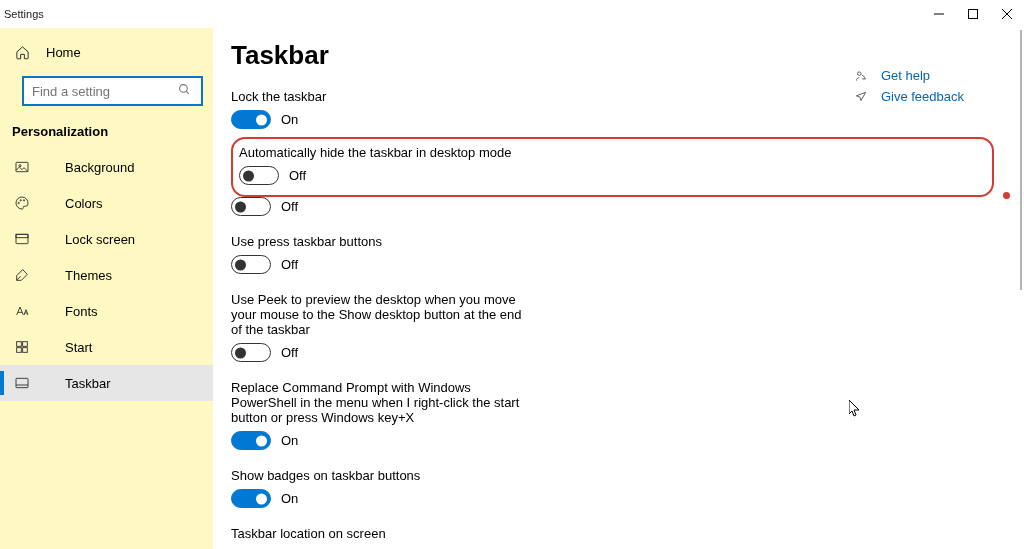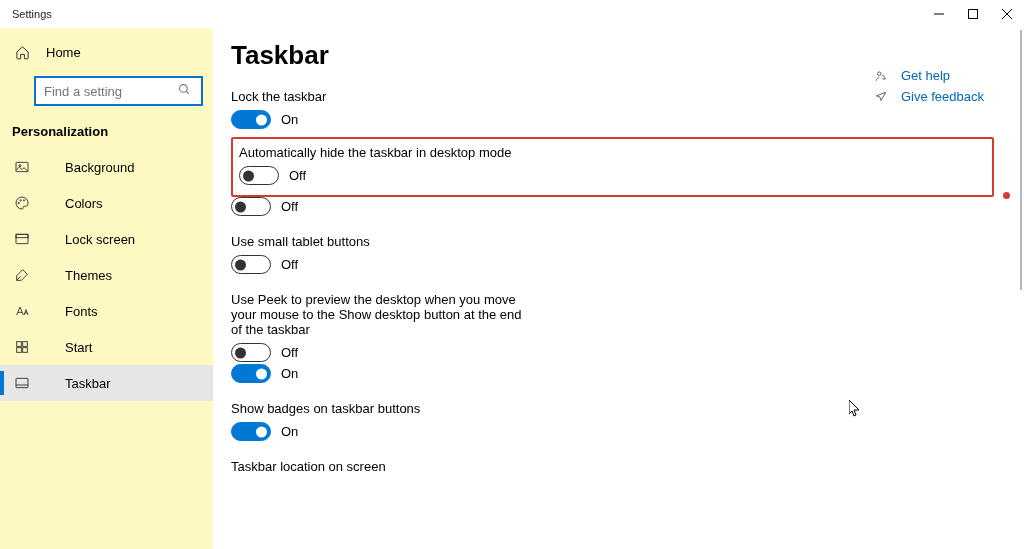--- a/index.html
+++ b/index.html
@@ -11,21 +11,21 @@
     color: #000;
     background: #fff;
     overflow: hidden;
   }
 
   
   .titlebar {
     height: 28px;
     display: flex;
     align-items: center;
-    padding-left: 12px;
+    padding-left: 4px;
     font-size: 11px;
     color: #222;
   }
   .titlecaption { flex: 1; }
   .winbtn {
     width: 34px; height: 28px;
     display: flex; align-items: center; justify-content: center;
     cursor: default;
   }
   .winbtn svg { display: block; }
@@ -44,21 +44,21 @@
   }
   .nav-home {
     display: flex; align-items: center;
     height: 36px;
     padding-left: 14px;
     gap: 16px;
     font-size: 13px;
     cursor: default;
   }
   .searchwrap {
-    margin: 6px 10px 10px 22px;
+    margin: 6px 10px 10px 10px;
     padding-left: 12px;
   }
   .searchbox {
     width: 100%;
     height: 30px;
     border: 2px solid #0a74d0;
     background: #fff;
     padding: 0 24px 0 8px;
     font-size: 13px;
     font-family: inherit;
@@ -137,39 +137,39 @@
   .toggle .knob {
     position: absolute; width: 11px; height: 11px; border-radius: 50%;
     top: 50%; transform: translateY(-50%);
   }
   .toggle.on .knob { right: 3px; background: #fff; }
   .toggle.off .knob { left: 3px; background: #333; }
   .toggletext { font-size: 13px; }
 
   .highlightbox {
     border: 2px solid #d43c2f;
-    border-radius: 2px;
+    border-radius: 14px;
     padding: 6px 8px 8px 6px;
     margin-top: 8px;
     position: relative;
   }
   .highlightdot {
     position: absolute;
     right: -18px;
     bottom: -4px;
     width: 7px;
     height: 7px;
     border-radius: 50%;
     background: #d43c2f;
   }
 
   
   .helppane {
     position: absolute;
-    right: 40px;
+    right: 60px;
     top: 40px;
     font-size: 13px;
   }
   .helprow {
     display: flex; align-items: center; gap: 12px;
     color: #0067b8;
     cursor: pointer;
     margin-bottom: 6px;
   }
   .helprow .helpicon { color: #555; width: 16px; display: inline-flex; justify-content: center; }
@@ -328,36 +328,37 @@
         <div class="highlightdot"></div>
       </div>
 
       <div class="togglerow">
         <div class="toggle off">
             <div class="knob"></div>
           </div>
         <span class="toggletext">Off</span>
       </div>
 
-      <div class="settinglabel">Use small tablet buttons</div>
+      <div class="settinglabel">Use press taskbar buttons</div>
       <div class="togglerow">
         <div class="toggle off">
             <div class="knob"></div>
           </div>
         <span class="toggletext">Off</span>
       </div>
 
       <div class="settinglabel settingblock">Use Peek to preview the desktop when you move your mouse to the Show desktop button at the end of the taskbar</div>
       <div class="togglerow">
         <div class="toggle off">
             <div class="knob"></div>
           </div>
         <span class="toggletext">Off</span>
       </div>
 
+      <div class="settinglabel settingblock">Replace Command Prompt with Windows PowerShell in the menu when I right-click the start button or press Windows key+X</div>
       <div class="togglerow">
         <div class="toggle on">
             <div class="knob"></div>
           </div>
         <span class="toggletext">On</span>
       </div>
 
       <div class="settinglabel">Show badges on taskbar buttons</div>
       <div class="togglerow">
         <div class="toggle on">

